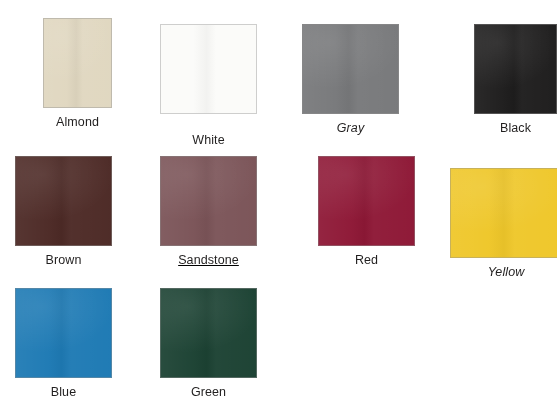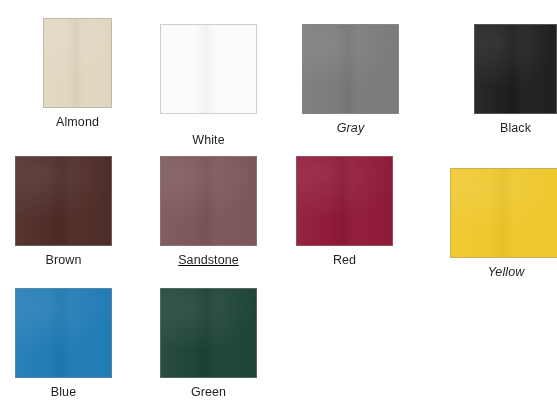--- a/index.html
+++ b/index.html
@@ -97,21 +97,21 @@
         <span class="sheen"></span>
       </div>
       <span class="swatch-label" style="margin-top: 7px; color: rgb(33, 31, 31);">Brown</span>
     </div>
     <div class="swatch-cell" style="left: 160px; top: 156px; width: 97px; text-decoration: underline;">
       <div class="swatch-chip" title="Sandstone" style="height: 90px; background: rgb(123, 84, 88);">
         <span class="sheen"></span>
       </div>
       <span class="swatch-label" style="margin-top: 7px; color: rgb(33, 31, 31);">Sandstone</span>
     </div>
-    <div class="swatch-cell" style="left: 296px; top: 156px; width: 97px;">
+    <div class="swatch-cell" style="left: 318px; top: 156px; width: 97px;">
       <div class="swatch-chip" title="Red" style="height: 90px; background: rgb(142, 24, 54);">
         <span class="sheen"></span>
       </div>
       <span class="swatch-label" style="margin-top: 7px; color: rgb(33, 31, 31);">Red</span>
     </div>
     <div class="swatch-cell" style="left: 450px; top: 168px; width: 112px; font-style: italic;">
       <div class="swatch-chip" title="Yellow" style="height: 90px; background: rgb(239, 199, 42);">
         <span class="sheen"></span>
       </div>
       <span class="swatch-label" style="margin-top: 7px; color: rgb(33, 31, 31);">Yellow</span>

